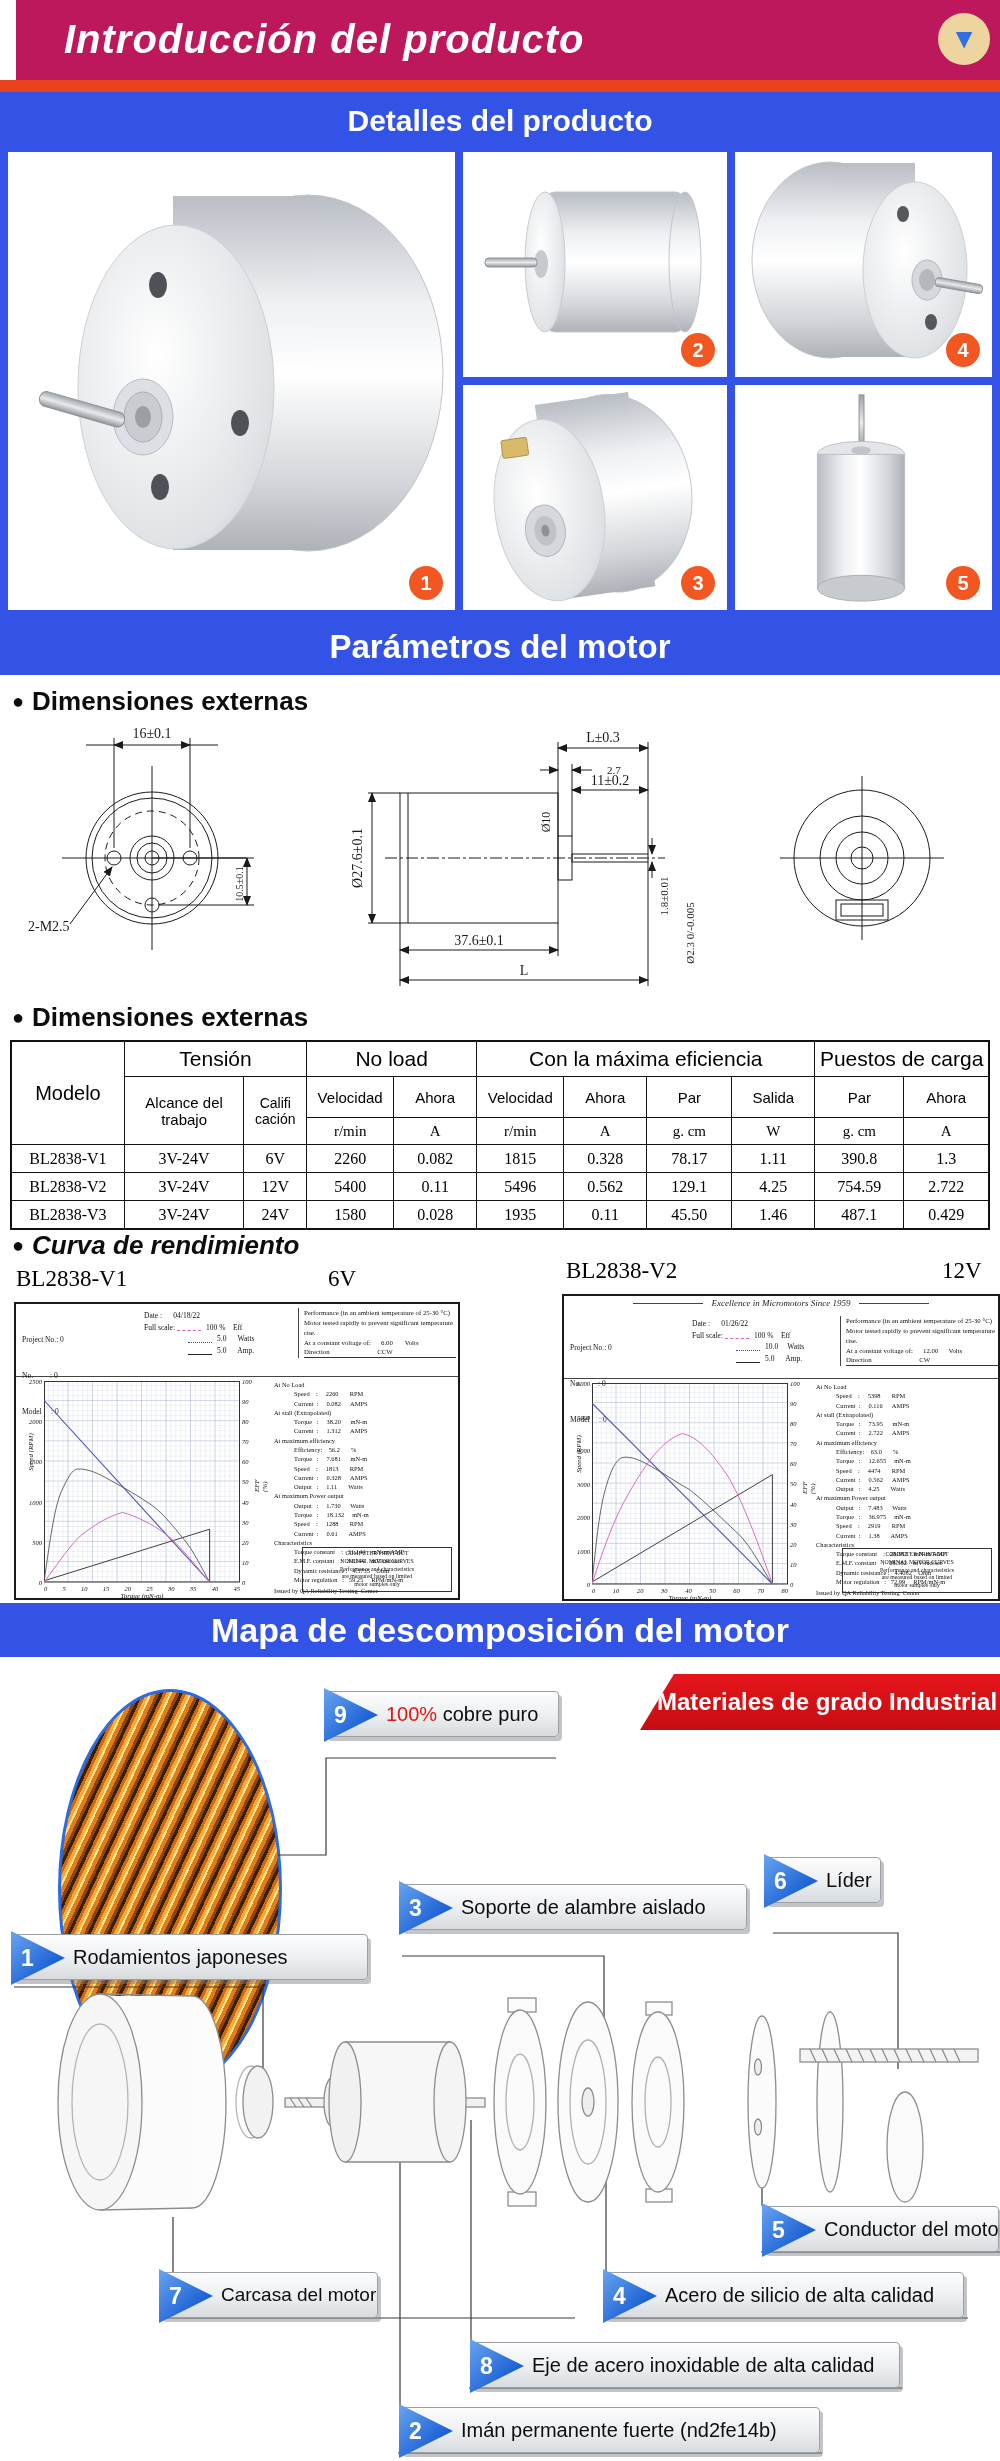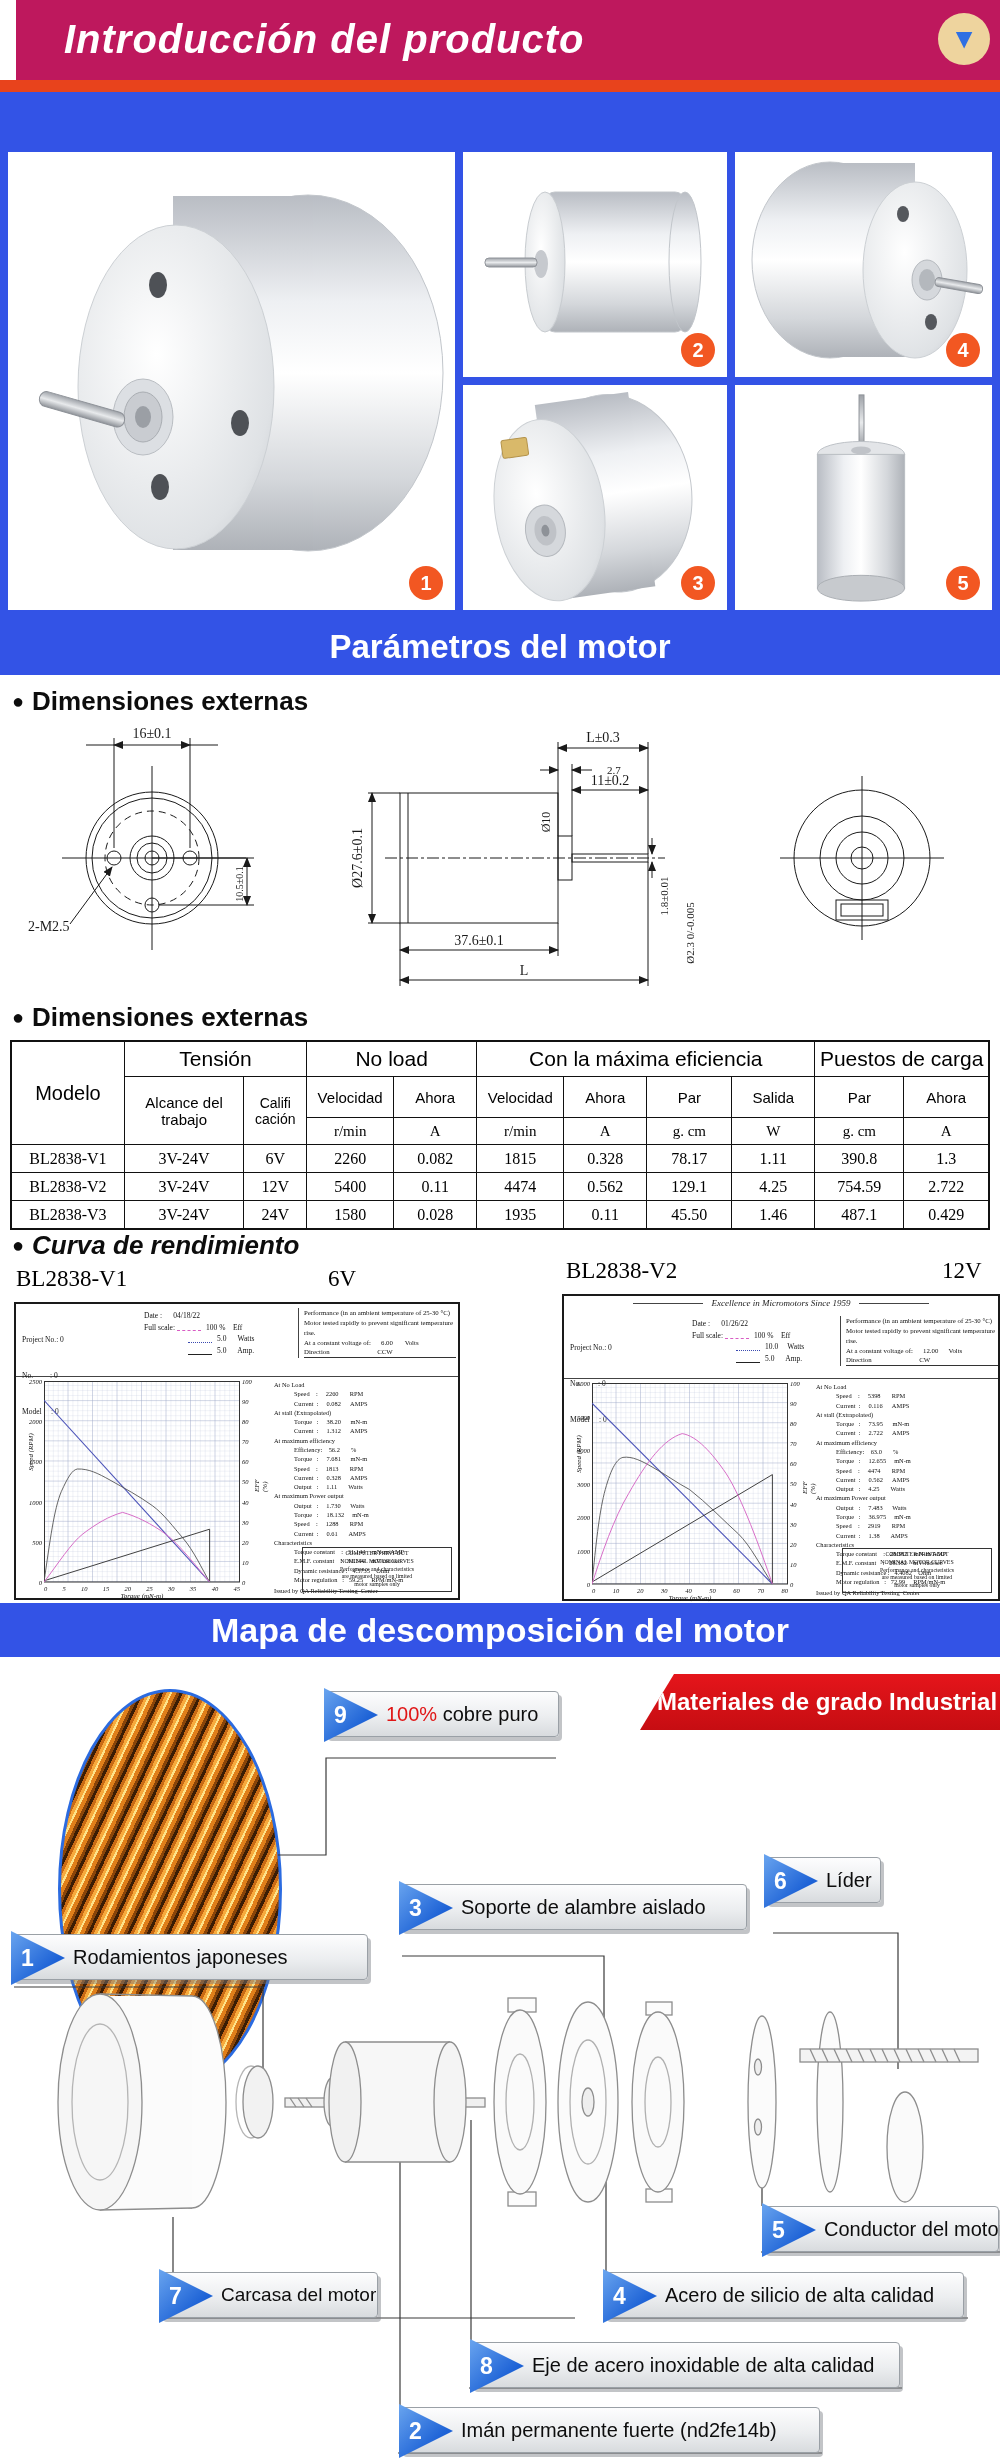--- a/index.html
+++ b/index.html
@@ -135,20 +135,21 @@
 
   <div class="hdr">
     <h1>Introducción del producto</h1>
     <button class="collapse-btn">
       <span>▼</span>
     </button>
   </div>
   <div class="stripe"></div>
 
   <div class="bluewrap">
+    <div class="band-t t-details">Detalles del producto</div>
 
     <svg width="0" height="0">
       <defs>
         <linearGradient id="gBody" x1="0" y1="0" x2="0" y2="1">
           <stop offset="0" stop-color="#b9bdc4"></stop>
             <stop offset="0.3" stop-color="#eef0f3"></stop>
           <stop offset="0.5" stop-color="#ffffff"></stop>
             <stop offset="0.8" stop-color="#d4d7db"></stop>
           <stop offset="1" stop-color="#aeb2b8"></stop>
         </linearGradient>
@@ -388,21 +389,21 @@
           <td>1.11</td>
           <td>390.8</td>
           <td>1.3</td>
     </tr>
     <tr>
       <td>BL2838-V2</td>
           <td>3V-24V</td>
           <td>12V</td>
           <td>5400</td>
           <td>0.11</td>
-          <td>4474</td>
+          <td>5496</td>
           <td>0.562</td>
           <td>129.1</td>
           <td>4.25</td>
           <td>754.59</td>
           <td>2.722</td>
     </tr>
     <tr>
       <td>BL2838-V3</td>
           <td>3V-24V</td>
           <td>24V</td>

